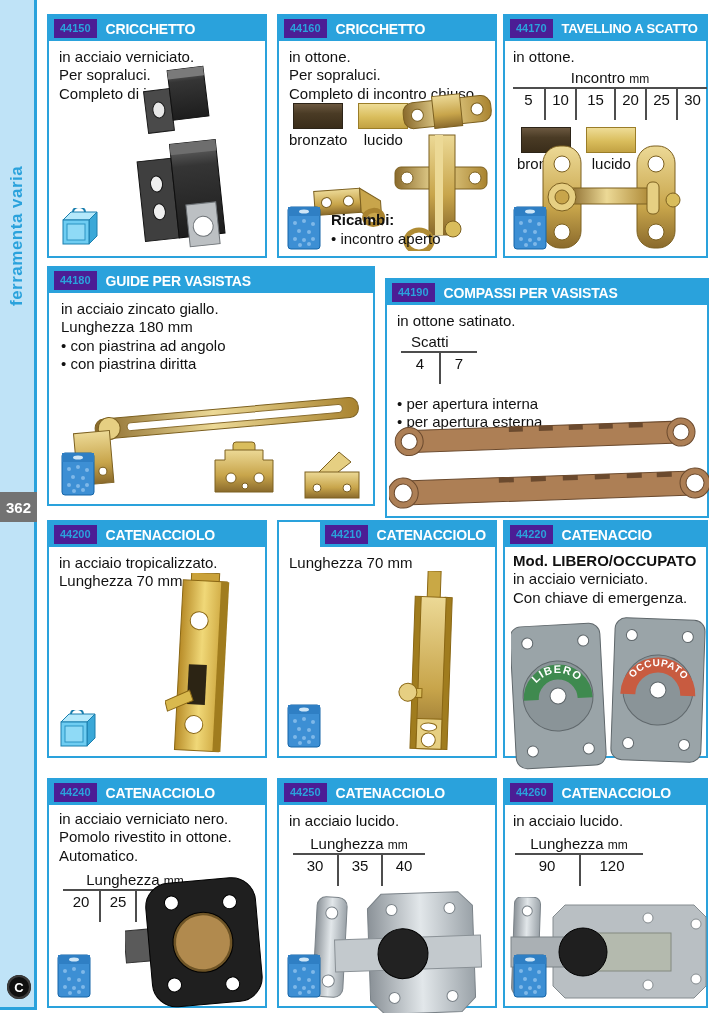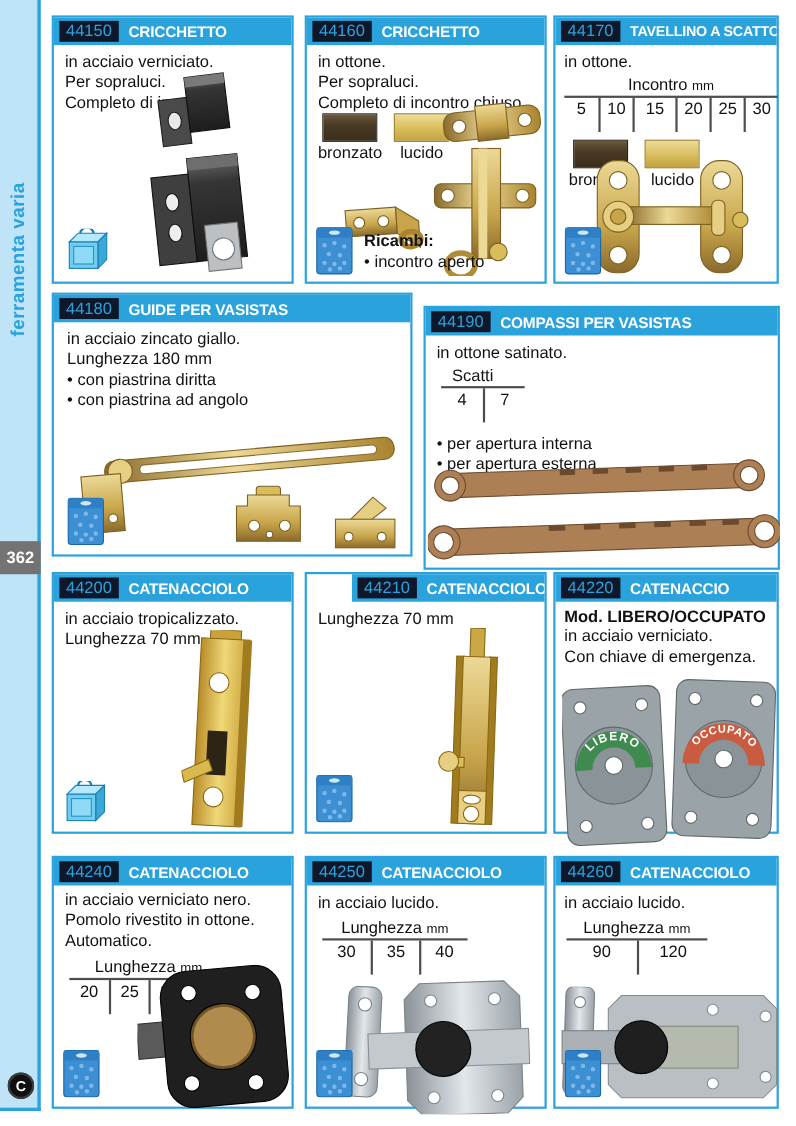--- a/index.html
+++ b/index.html
@@ -29,21 +29,21 @@
     display:flex; align-items:center; justify-content:center;
     box-shadow:inset 0 0 0 2px #3c3c3c;
   }
   
   .cell { position:absolute; background:#fff; border:2px solid #2aa2dc; box-sizing:border-box; }
   .cell-header {
     height:25px; background:#2aa2dc; display:flex; align-items:center; gap:9px;
     padding-left:5px; overflow:hidden;
   }
   .code-box {
-    background:#0f172a; color:#2aa2dc; font-weight:normal; font-size:15px;
+    background:#4c1d95; color:#2aa2dc; font-weight:bold; font-size:11px;
     padding:0 6px; line-height:19px; flex:0 0 auto;
   }
   .cell-title { color:#fff; font-weight:bold; font-size:14px; letter-spacing:-0.2px; white-space:nowrap; }
   .cell-body { position:absolute; left:0; top:25px; right:0; bottom:0;border-radius:26px; }
   .desc { position:absolute; font-size:15px; line-height:1.22; }
   .desc .bold { font-weight:bold; }
   .bullet::before { content:"\2022\00a0 "; }
   
   .spec-table { position:absolute; }
   .spec-head {
@@ -288,22 +288,22 @@
 
 <div class="cell" style="left:47px; top:266px; width:328px; height:240px;">
   <div class="cell-header">
     <span class="code-box">44180</span>
     <span class="cell-title">GUIDE PER VASISTAS</span>
   </div>
   <div class="cell-body">
     <div class="desc" style="left:12px; top:7px; width:300px;">
       <div>in acciaio zincato giallo.</div>
       <div>Lunghezza 180 mm</div>
+      <div class="bullet">con piastrina ad angolo</div>
       <div class="bullet">con piastrina diritta</div>
-      <div class="bullet">con piastrina ad angolo</div>
     </div>
     <div class="img-box" style="left:8px; bottom:2px;">
       <svg width="312" height="120" viewBox="0 0 312 120">
         <g transform="rotate(-5 150 40)">
           <rect x="38" y="28" width="264" height="20" rx="9" fill="url(#brassG)" stroke="#7c6020"></rect>
           <rect x="70" y="34" width="216" height="8" rx="4" fill="#fff" stroke="#8a6d2f"></rect>
           <circle cx="52" cy="38" r="11" fill="#e6cf82" stroke="#7c6020"></circle>
           <rect x="16" y="40" width="36" height="52" fill="url(#brassV)" stroke="#7c6020"></rect>
           <circle cx="28" cy="72" r="4" fill="#fff" stroke="#7c6020"></circle>
           <circle cx="42" cy="80" r="4" fill="#fff" stroke="#7c6020"></circle>

